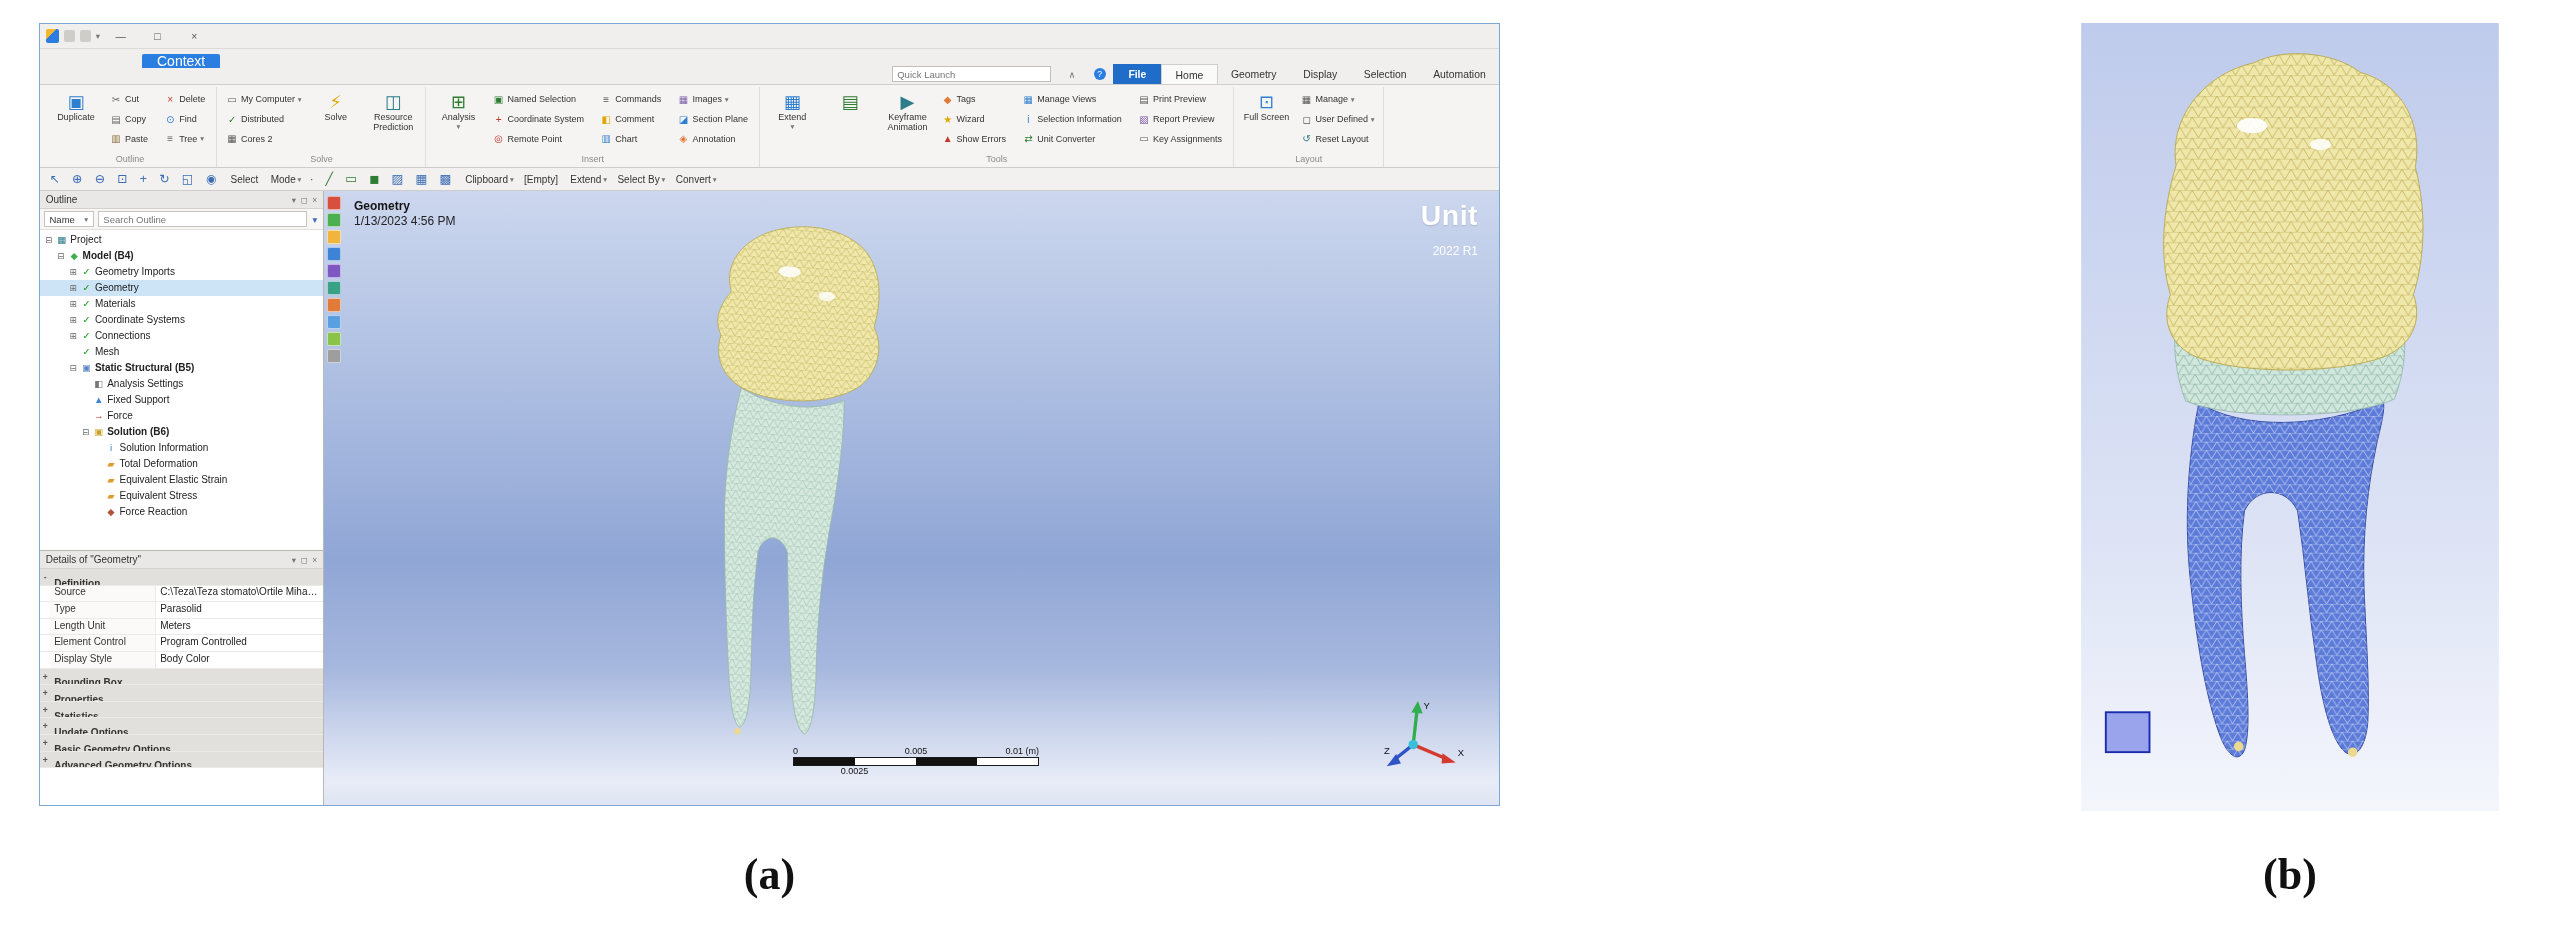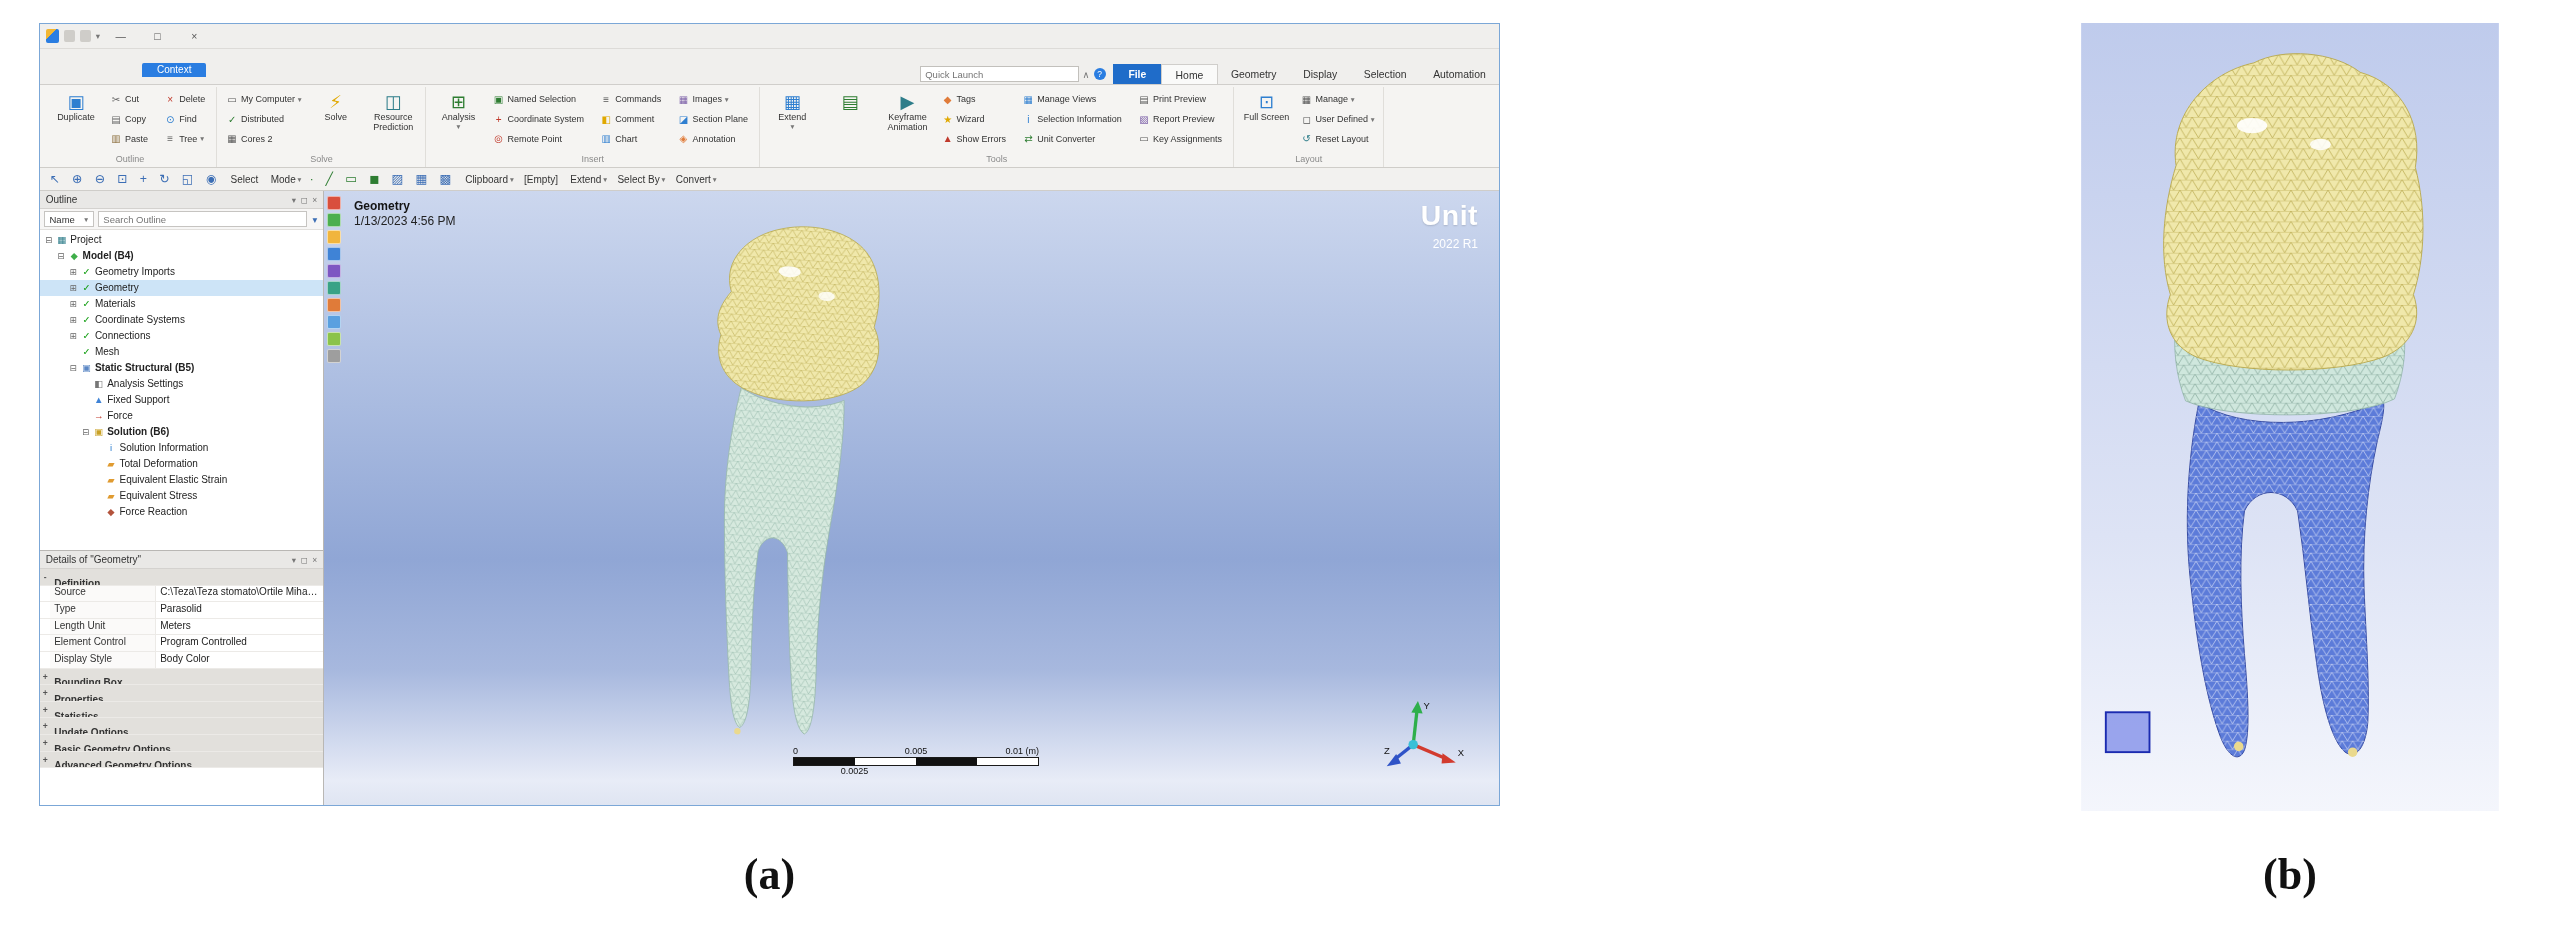--- a/index.html
+++ b/index.html
@@ -22,28 +22,28 @@
     display:flex; align-items:center; padding:0 5.7px; gap:4.7px; flex:0 0 auto; }
   .app-icon { width:13.3px; height:13.3px; background:linear-gradient(135deg,#f2b632 40%,#2a7de1 40%); border-radius:1.9px; }
   .qat-icon { width:11.4px; height:11.4px; background:#cfcdc9; border-radius:1.9px; }
   .qat-caret { font-size:8.5px; color:#777; }
   .title-text { flex:1; text-align:center; font-size:10.4px; color:#444;
     white-space:nowrap; overflow:hidden; text-overflow:ellipsis; }
   .winbtn { width:32px; text-align:center; font-size:10.4px; color:#555; line-height:23px; }
 
   
   .context-strip { height:15px; background:#f0efed; position:relative; flex:0 0 auto; }
-  .context-chip { position:absolute; left:102px; top:14px; height:14.2px; padding:0 15px;
-    background:#2a7de1; color:#fff; font-size:10px; line-height:14.2px; border-radius:1.9px 1.9px 0 0; }
+  .context-chip { position:absolute; left:102px; top:5px; height:14.2px; padding:0 15px;
+    background:#2a7de1; color:#fff; font-size:14px; line-height:14.2px; border-radius:1.9px 1.9px 0 0; }
   .tabrow { height:21px; background:#f0efed; border-bottom:0.9px solid #d0cecb;
     display:flex; align-items:stretch; padding-left:3.8px; flex:0 0 auto; }
   .tab { padding:0 13.3px; line-height:21px; font-size:10.4px; color:#333; }
   .tab.t-file { background:#1f6cc9; color:#fff; font-weight:bold; padding:0 15px; }
   .tab.selected { background:#fafaf9; border:0.9px solid #d0cecb; border-bottom:none; }
-  .ql-wrap { margin-left:auto; display:flex; align-items:center; gap:4px; padding:0 7.6px; }
+  .ql-wrap { margin-left:auto; display:flex; align-items:center; gap:18px; padding:0 7.6px; }
   .ql-input { width:159px; height:16px; border:0.9px solid #c2c0bc; font-size:9.5px; padding:0 4.7px; color:#333; background:#fff; }
   .ql-icon { font-size:9.5px; color:#777; }
   .help-icon { width:12.3px; height:12.3px; border-radius:50%; background:#2a7de1; color:#fff;
     font-size:8.5px; line-height:12.3px; text-align:center; }
 
   
   .ribbon { height:83px; background:#f5f4f2; border-bottom:0.9px solid #cfcdc9;
     display:flex; align-items:stretch; padding:1.9px 3.8px 0; flex:0 0 auto; }
   .rgroup { display:flex; flex-direction:column; border-right:0.9px solid #e0deda; padding:0 6.6px; }
   .rbody { flex:1; display:flex; gap:6.6px; align-items:flex-start; padding-top:2.8px; }
@@ -110,21 +110,21 @@
   .viewport { flex:1 1 auto; position:relative; overflow:hidden;
     background:linear-gradient(180deg,#ccd7ee 0%,#a9bbe0 35%,#90a6d5 60%,#a7b8de 78%,#e8ecf7 96%,#dfe5f2 100%); }
   .side-strip { position:absolute; left:0; top:0; width:21px; display:flex; flex-direction:column;
     gap:2.8px; padding:4.7px 0 0 2.8px; }
   .swatch { width:14.2px; height:14.2px; border-radius:1.9px; border:0.9px solid rgba(255,255,255,.55); }
   .vp-label { position:absolute; left:30px; top:7.6px; font-weight:bold; font-size:12px; color:#141414; }
   .vp-time { position:absolute; left:30px; top:23px; font-size:12px; color:#222; }
   .logo { position:absolute; right:21px; top:9.5px; text-align:right; color:#fff; }
   .logo-name { font-size:28.4px; font-weight:bold; letter-spacing:0.5px; line-height:28.4px;
     text-shadow:0 0.9px 1.9px rgba(0,0,0,0.15); }
-  .logo-rel { font-size:12px; margin-top:8px; }
+  .logo-rel { font-size:12px; margin-top:15px; }
   .tooth-a { position:absolute; left:313px; top:23px; width:275px; height:569px; }
 
   .scalebar { position:absolute; left:469px; top:555px; width:246px; font-size:9px; color:#111; }
   .sb-top,.sb-bottom { position:relative; height:11.4px; }
   .sb-top span,.sb-bottom span { position:absolute; top:0; }
   .sb-l0 { left:0; } .sb-l1 { left:50%; transform:translateX(-50%); } .sb-l2 { right:0; }
   .sb-q1 { left:25%; transform:translateX(-50%); } .sb-q3 { left:75%; transform:translateX(-50%);margin-top:47px; }
   .sb-bar { height:8.5px; display:flex; border:0.9px solid #1a1a1a; background:#fff; }
   .seg { flex:1; } .seg.b { background:#111; } .seg.w { background:#fff; }
 

